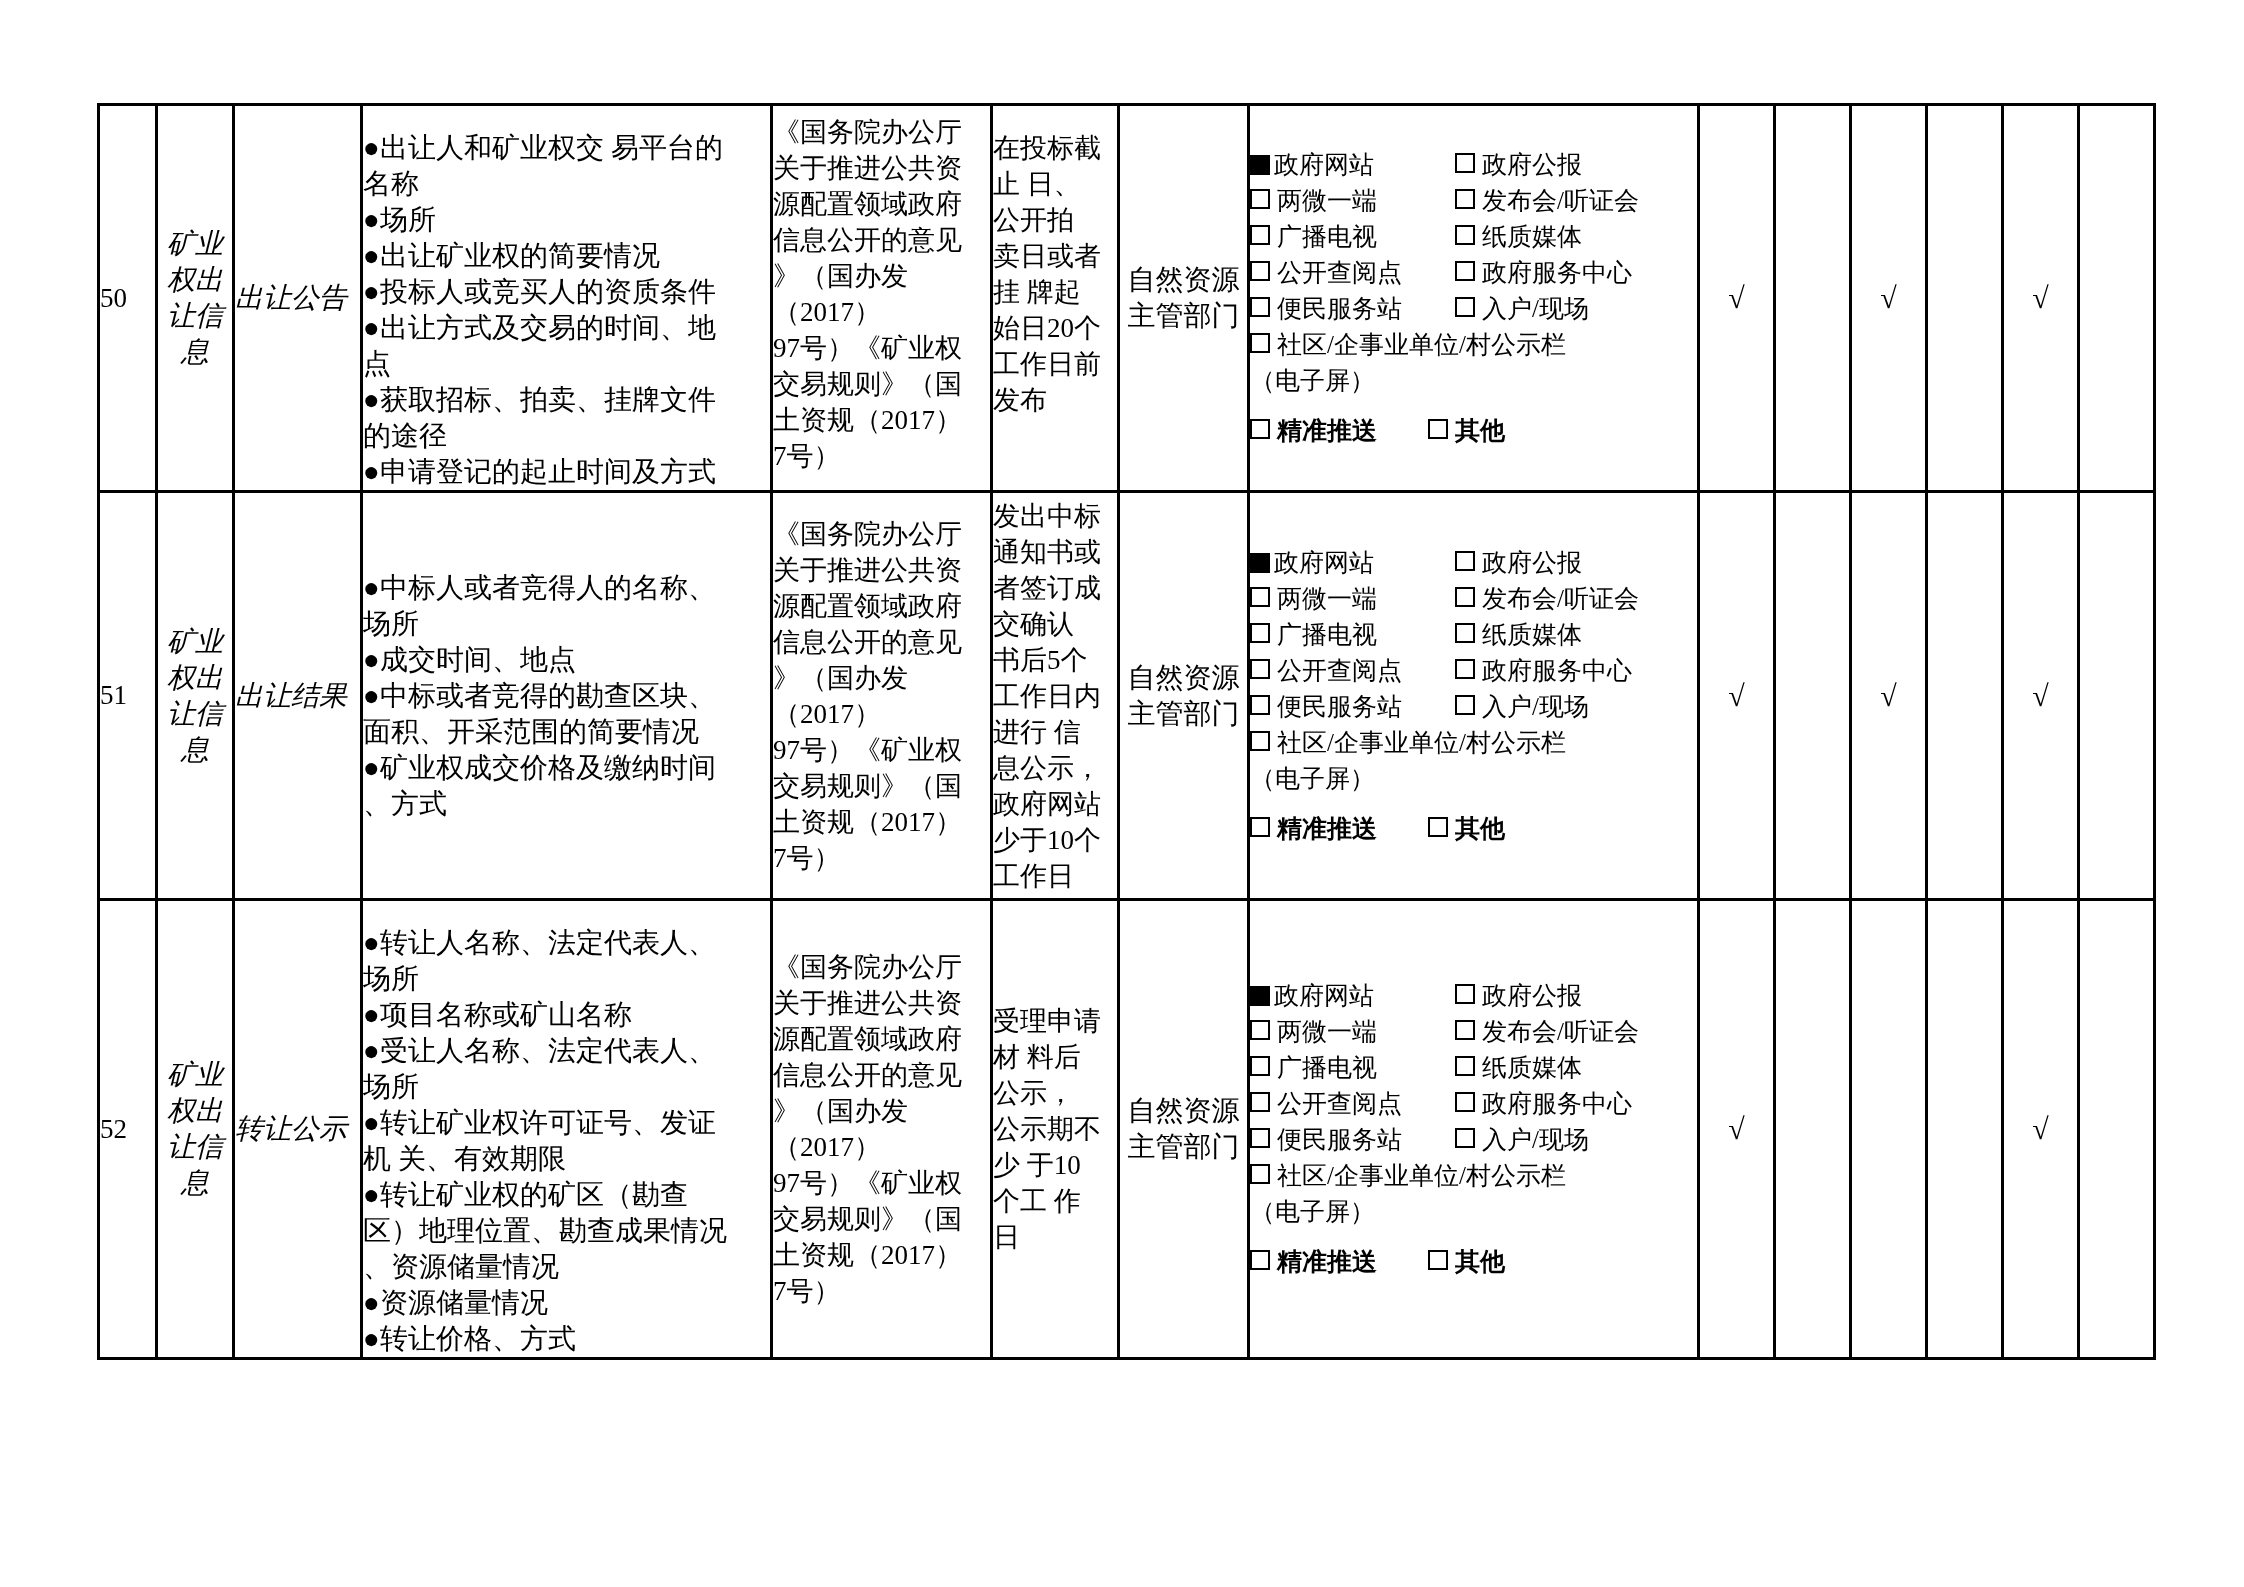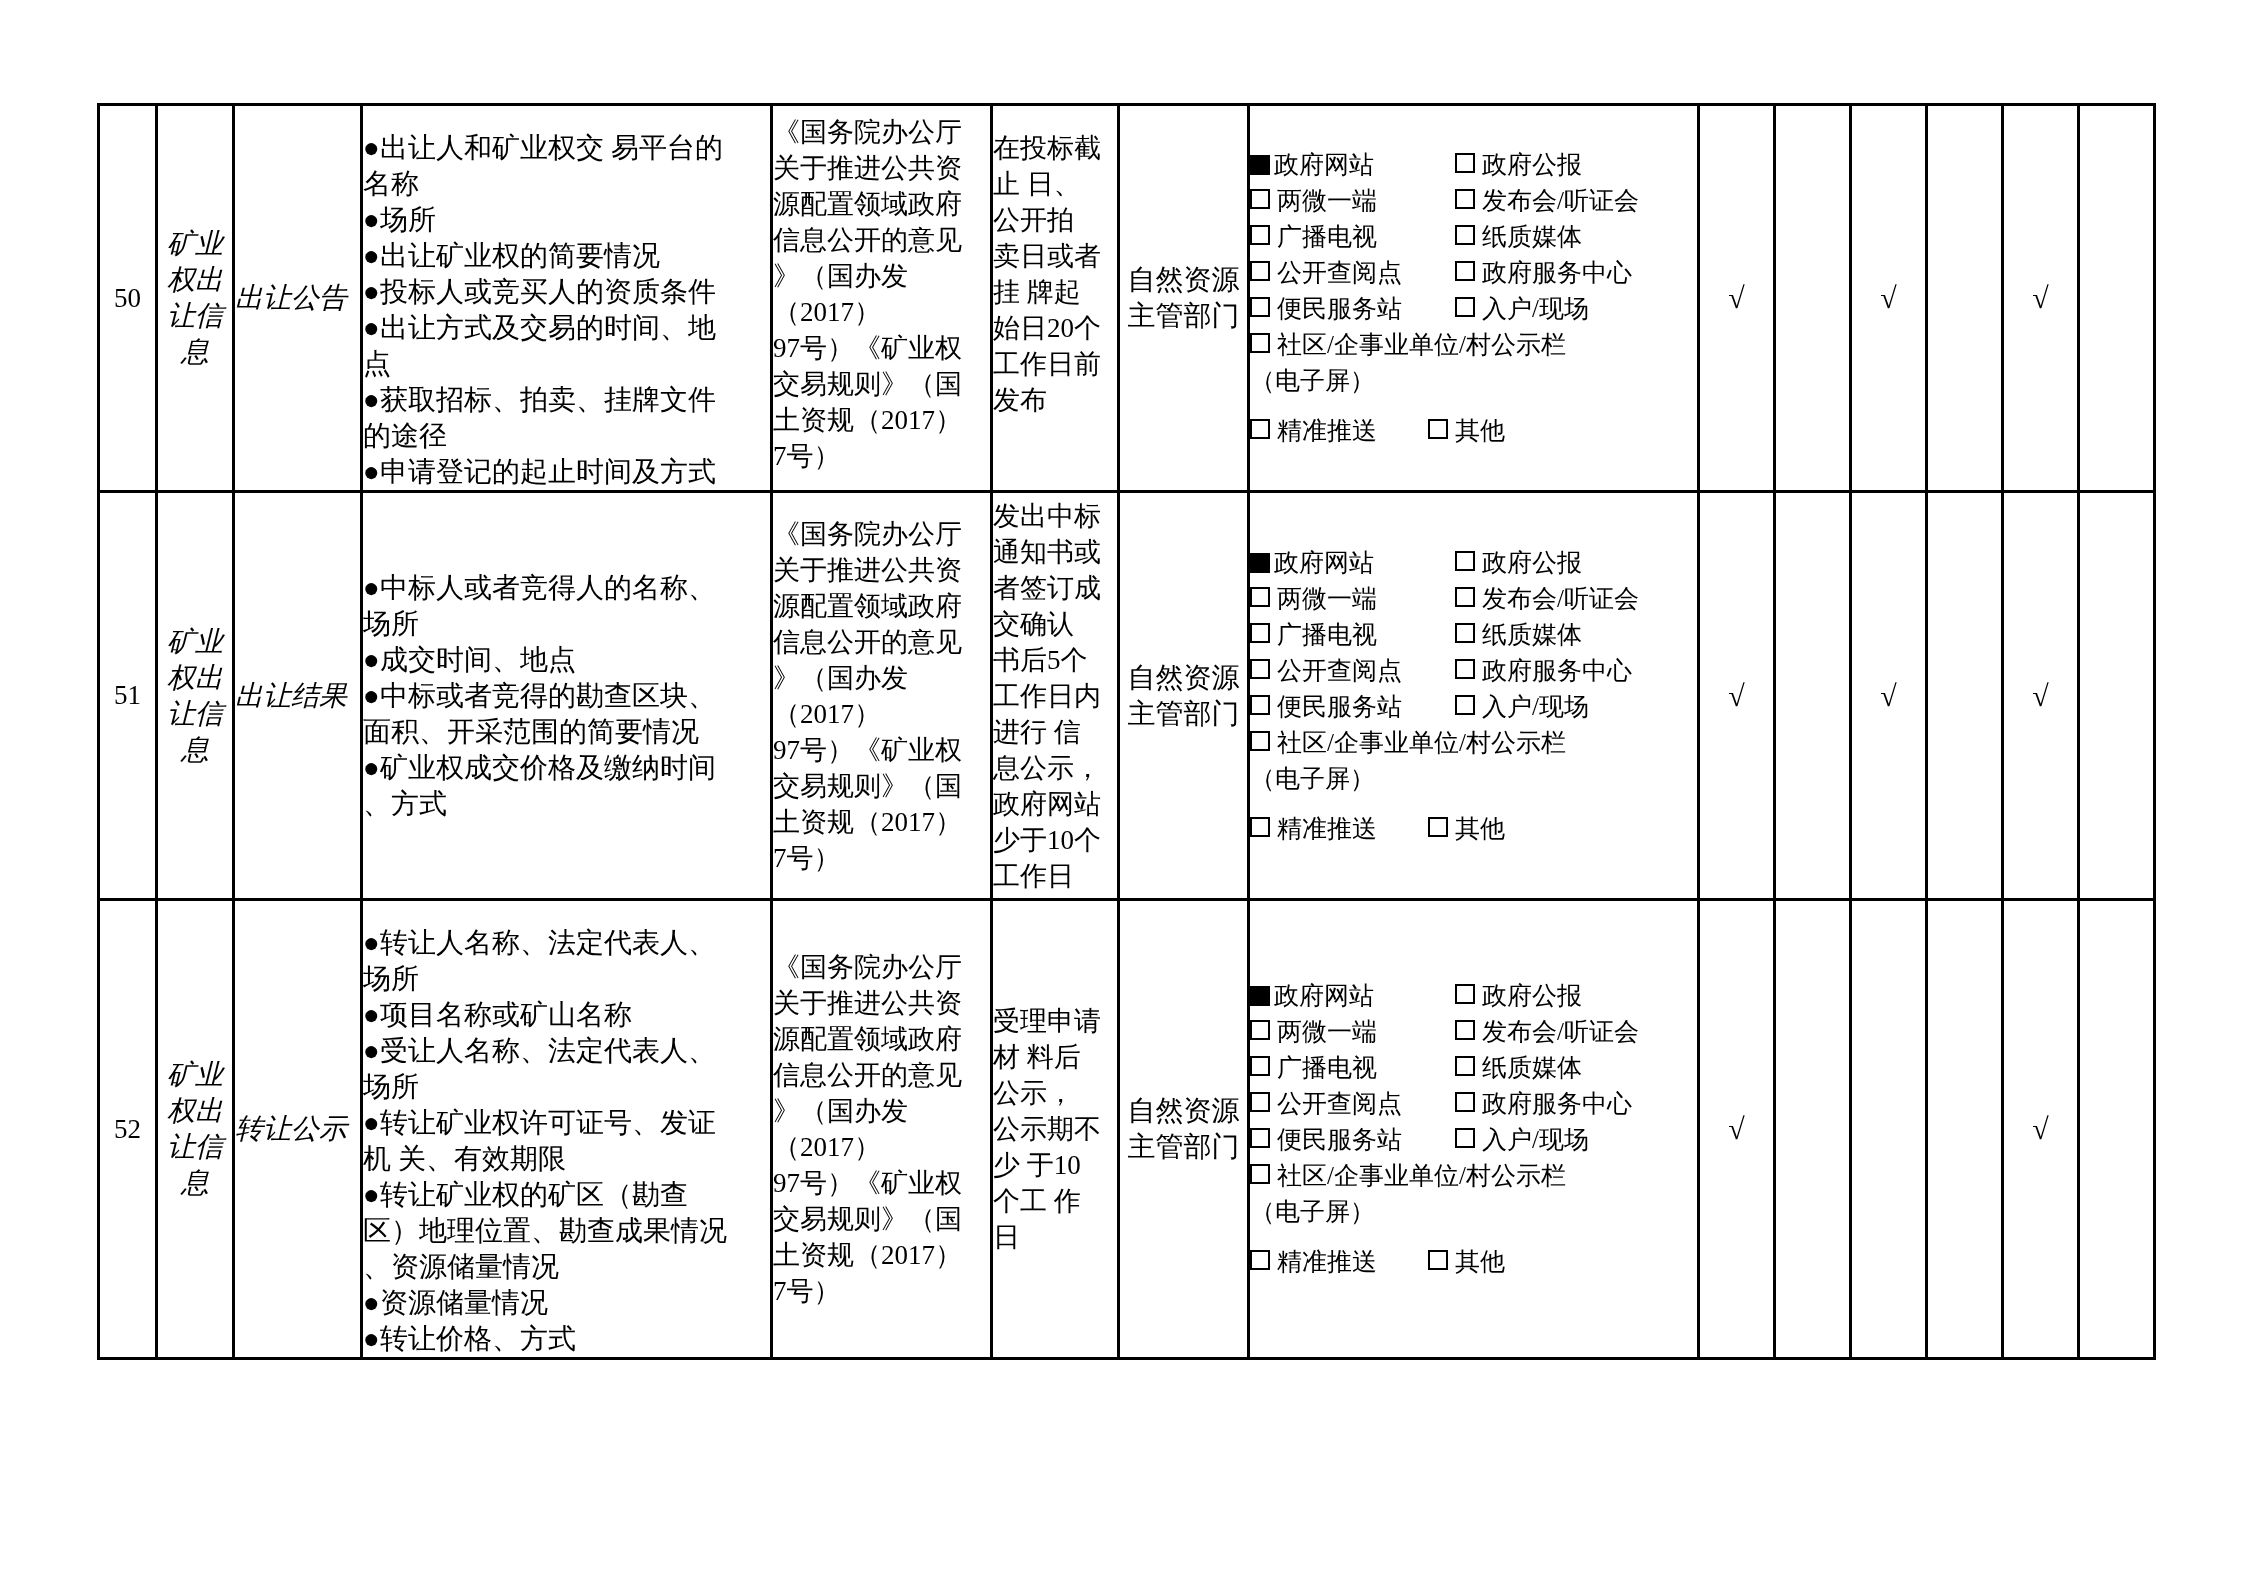--- a/index.html
+++ b/index.html
@@ -2,39 +2,39 @@
 <html><head>
 <meta charset="utf-8">
 <style>
   html,body{margin:0;padding:0;background:#ffffff;}
   body{width:2244px;height:1587px;position:relative;overflow:hidden;
        font-family:"Liberation Serif","DejaVu Serif",serif;color:#000;}
   .page{position:absolute;left:0;top:0;width:2244px;height:1587px;background:#fff;}
   table.grid{position:absolute;left:97px;top:103px;width:2056px;
              border-collapse:collapse;table-layout:fixed;}
   .grid td{border:3px solid #000;overflow:hidden;padding:0;vertical-align:middle;background:#fff;}
-  .c-num{text-align:center;font-size:27px;}
+  .c-num{font-size:27px;}
   .c-cat{text-align:center;font-size:28px;line-height:36px;padding:0 6px;font-style:italic;}
   .c-item{text-align:left;font-size:28px;font-style:italic;}
   .c-content{font-size:28px;line-height:36px;padding:0 10px 0 8px;white-space:pre-line;}
   .c-basis{font-size:27px;line-height:36px;padding:0 6px;white-space:pre-line;}
   .c-time{font-size:27px;line-height:36px;padding:0 4px;white-space:pre-line;}
   .c-dept{font-size:28px;line-height:36px;text-align:center;padding:0 4px;white-space:pre-line;margin-left:36px;}
   .c-channels{font-size:25px;padding:2px 4px 2px 5px;}
   .c-check{text-align:center;font-size:30px;}
   
   .row50 .c-content,.row50 .c-basis,.row50 .c-time{vertical-align:top;}
   .row50 .c-content{padding-top:24px;}
   .row50 .c-basis{padding-top:8px;}
   .row50 .c-time{padding-top:24px;}
   .row52 .c-content{vertical-align:top;padding-top:24px;}
   
   .ch-line{line-height:36px;}
   .ch-left{display:inline-block;width:205px;white-space:nowrap;}
-  .ch-foot{margin-top:14px;}
+  .ch-foot{margin-top:14px;font-weight:bold;}
   .ch-foot-left{width:178px;}
   .lab{white-space:pre-line;}
   .cb{display:inline-block;width:16px;height:16px;border:2px solid #000;
       margin-right:7px;background:#fff;}
   .cb.filled{width:20px;height:20px;background:#000;border:none;margin-right:4px;vertical-align:-2px;}
 </style>
 </head>
 <body>
 
 <div class="page">

